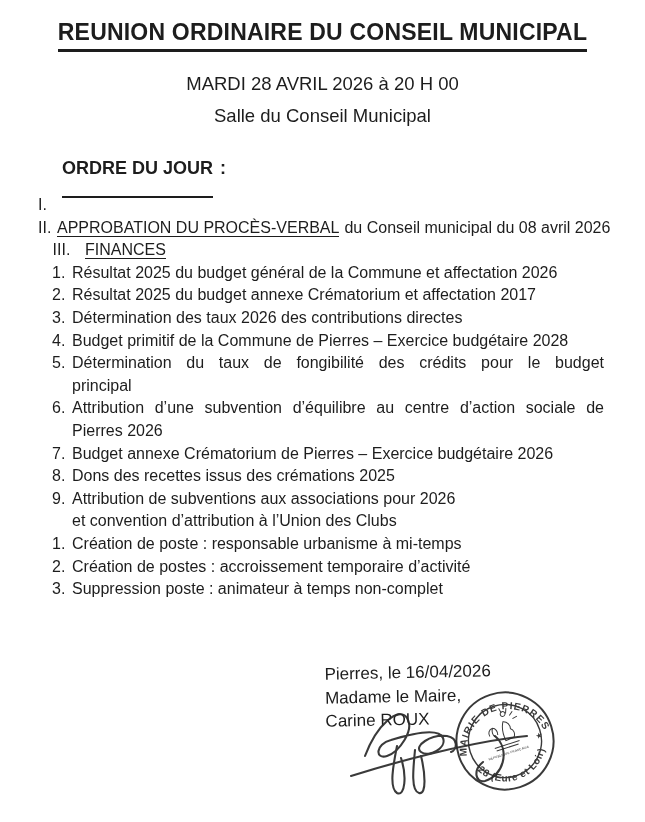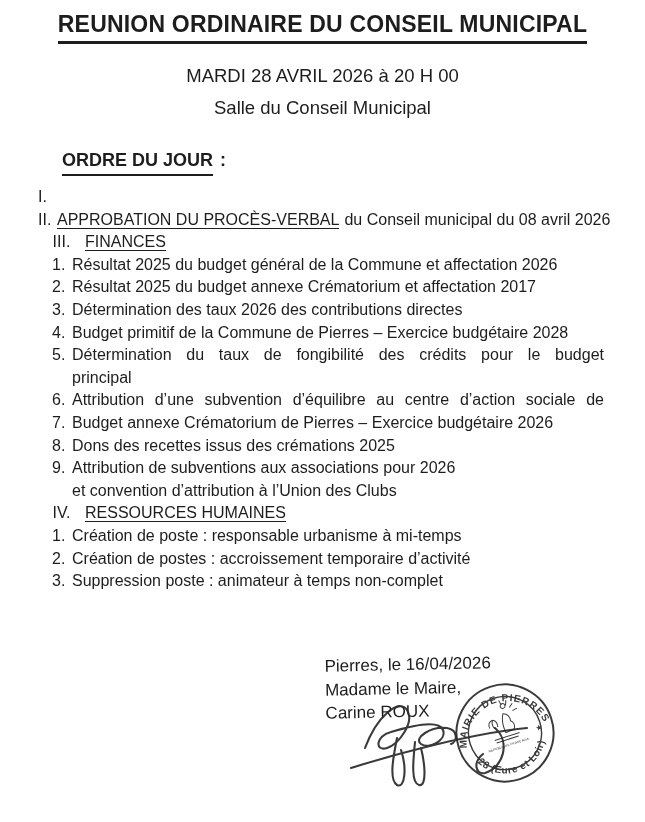--- a/index.html
+++ b/index.html
@@ -4,39 +4,39 @@
 <style>
   html,body{margin:0;padding:0;}
   body{
     width:645px;height:822px;
     background:#ffffff;
     font-family:"Liberation Sans", sans-serif;
     color:#1d1d1d;
     position:relative;
     overflow:hidden;
   }
-  .page{position:absolute;inset:0;}
+  .page{position:absolute;inset:0;margin-top:8px;}
 
   
   .title-wrap{position:absolute;top:11px;left:0;width:645px;text-align:center;}
   .title{
     display:inline-block;
     font-weight:bold;font-size:23px;letter-spacing:.2px;
     border-bottom:3px solid #1d1d1d;padding-bottom:3px;
   }
 
   
   .session{
     position:absolute;top:60px;left:0;width:645px;
     text-align:center;font-weight:normal;font-size:18.5px;line-height:32px;
   }
 
   
   .ordre{position:absolute;top:150px;left:62px;font-weight:bold;font-size:18px;}
-  .ordre .u-big{border-bottom:2.5px solid #1d1d1d;padding-bottom:4px;}
+  .ordre .u-big{border-bottom:2.5px solid #1d1d1d;padding-bottom:18px;}
   .ordre .colon{margin-left:7px;}
 
   
   .agenda{position:absolute;top:186px;left:38px;width:566px;font-size:16px;line-height:22.6px;}
   .roman-row{display:flex;}
   .rnum{flex:0 0 19px;}
   .rnum.wide{flex-basis:47px;text-align:center;}
   .u2{border-bottom:1.8px solid #1d1d1d;}
   .suffix{margin-left:5px;white-space:nowrap;}
   .rhead{white-space:nowrap;}
@@ -111,40 +111,40 @@
     </div>
     <div class="item-row">
       <span class="inum"></span>
       <span class="itext">principal</span>
     </div>
     <div class="item-row">
       <span class="inum">6.</span>
       <span class="itext just">Attribution d’une subvention d’équilibre au centre d’action sociale de</span>
     </div>
     <div class="item-row">
+      <span class="inum"></span>
+      <span class="itext">Pierres 2026</span>
+    </div>
+    <div class="item-row">
       <span class="inum">7.</span>
       <span class="itext">Budget annexe Crématorium de Pierres – Exercice budgétaire 2026</span>
     </div>
     <div class="item-row">
       <span class="inum">8.</span>
       <span class="itext">Dons des recettes issus des crémations 2025</span>
     </div>
     <div class="item-row">
       <span class="inum">9.</span>
       <span class="itext">Attribution de subventions aux associations pour 2026</span>
     </div>
     <div class="item-row">
       <span class="inum"></span>
       <span class="itext">et convention d’attribution à l’Union des Clubs</span>
     </div>
 
-    <div class="roman-row">
-      <span class="rnum wide">IV.</span>
-      <span class="rhead"><span class="u2">RESSOURCES HUMAINES</span></span>
-    </div>
 
     <div class="item-row">
       <span class="inum">1.</span>
       <span class="itext">Création de poste : responsable urbanisme à mi-temps</span>
     </div>
     <div class="item-row">
       <span class="inum">2.</span>
       <span class="itext">Création de postes : accroissement temporaire d’activité</span>
     </div>
     <div class="item-row">

